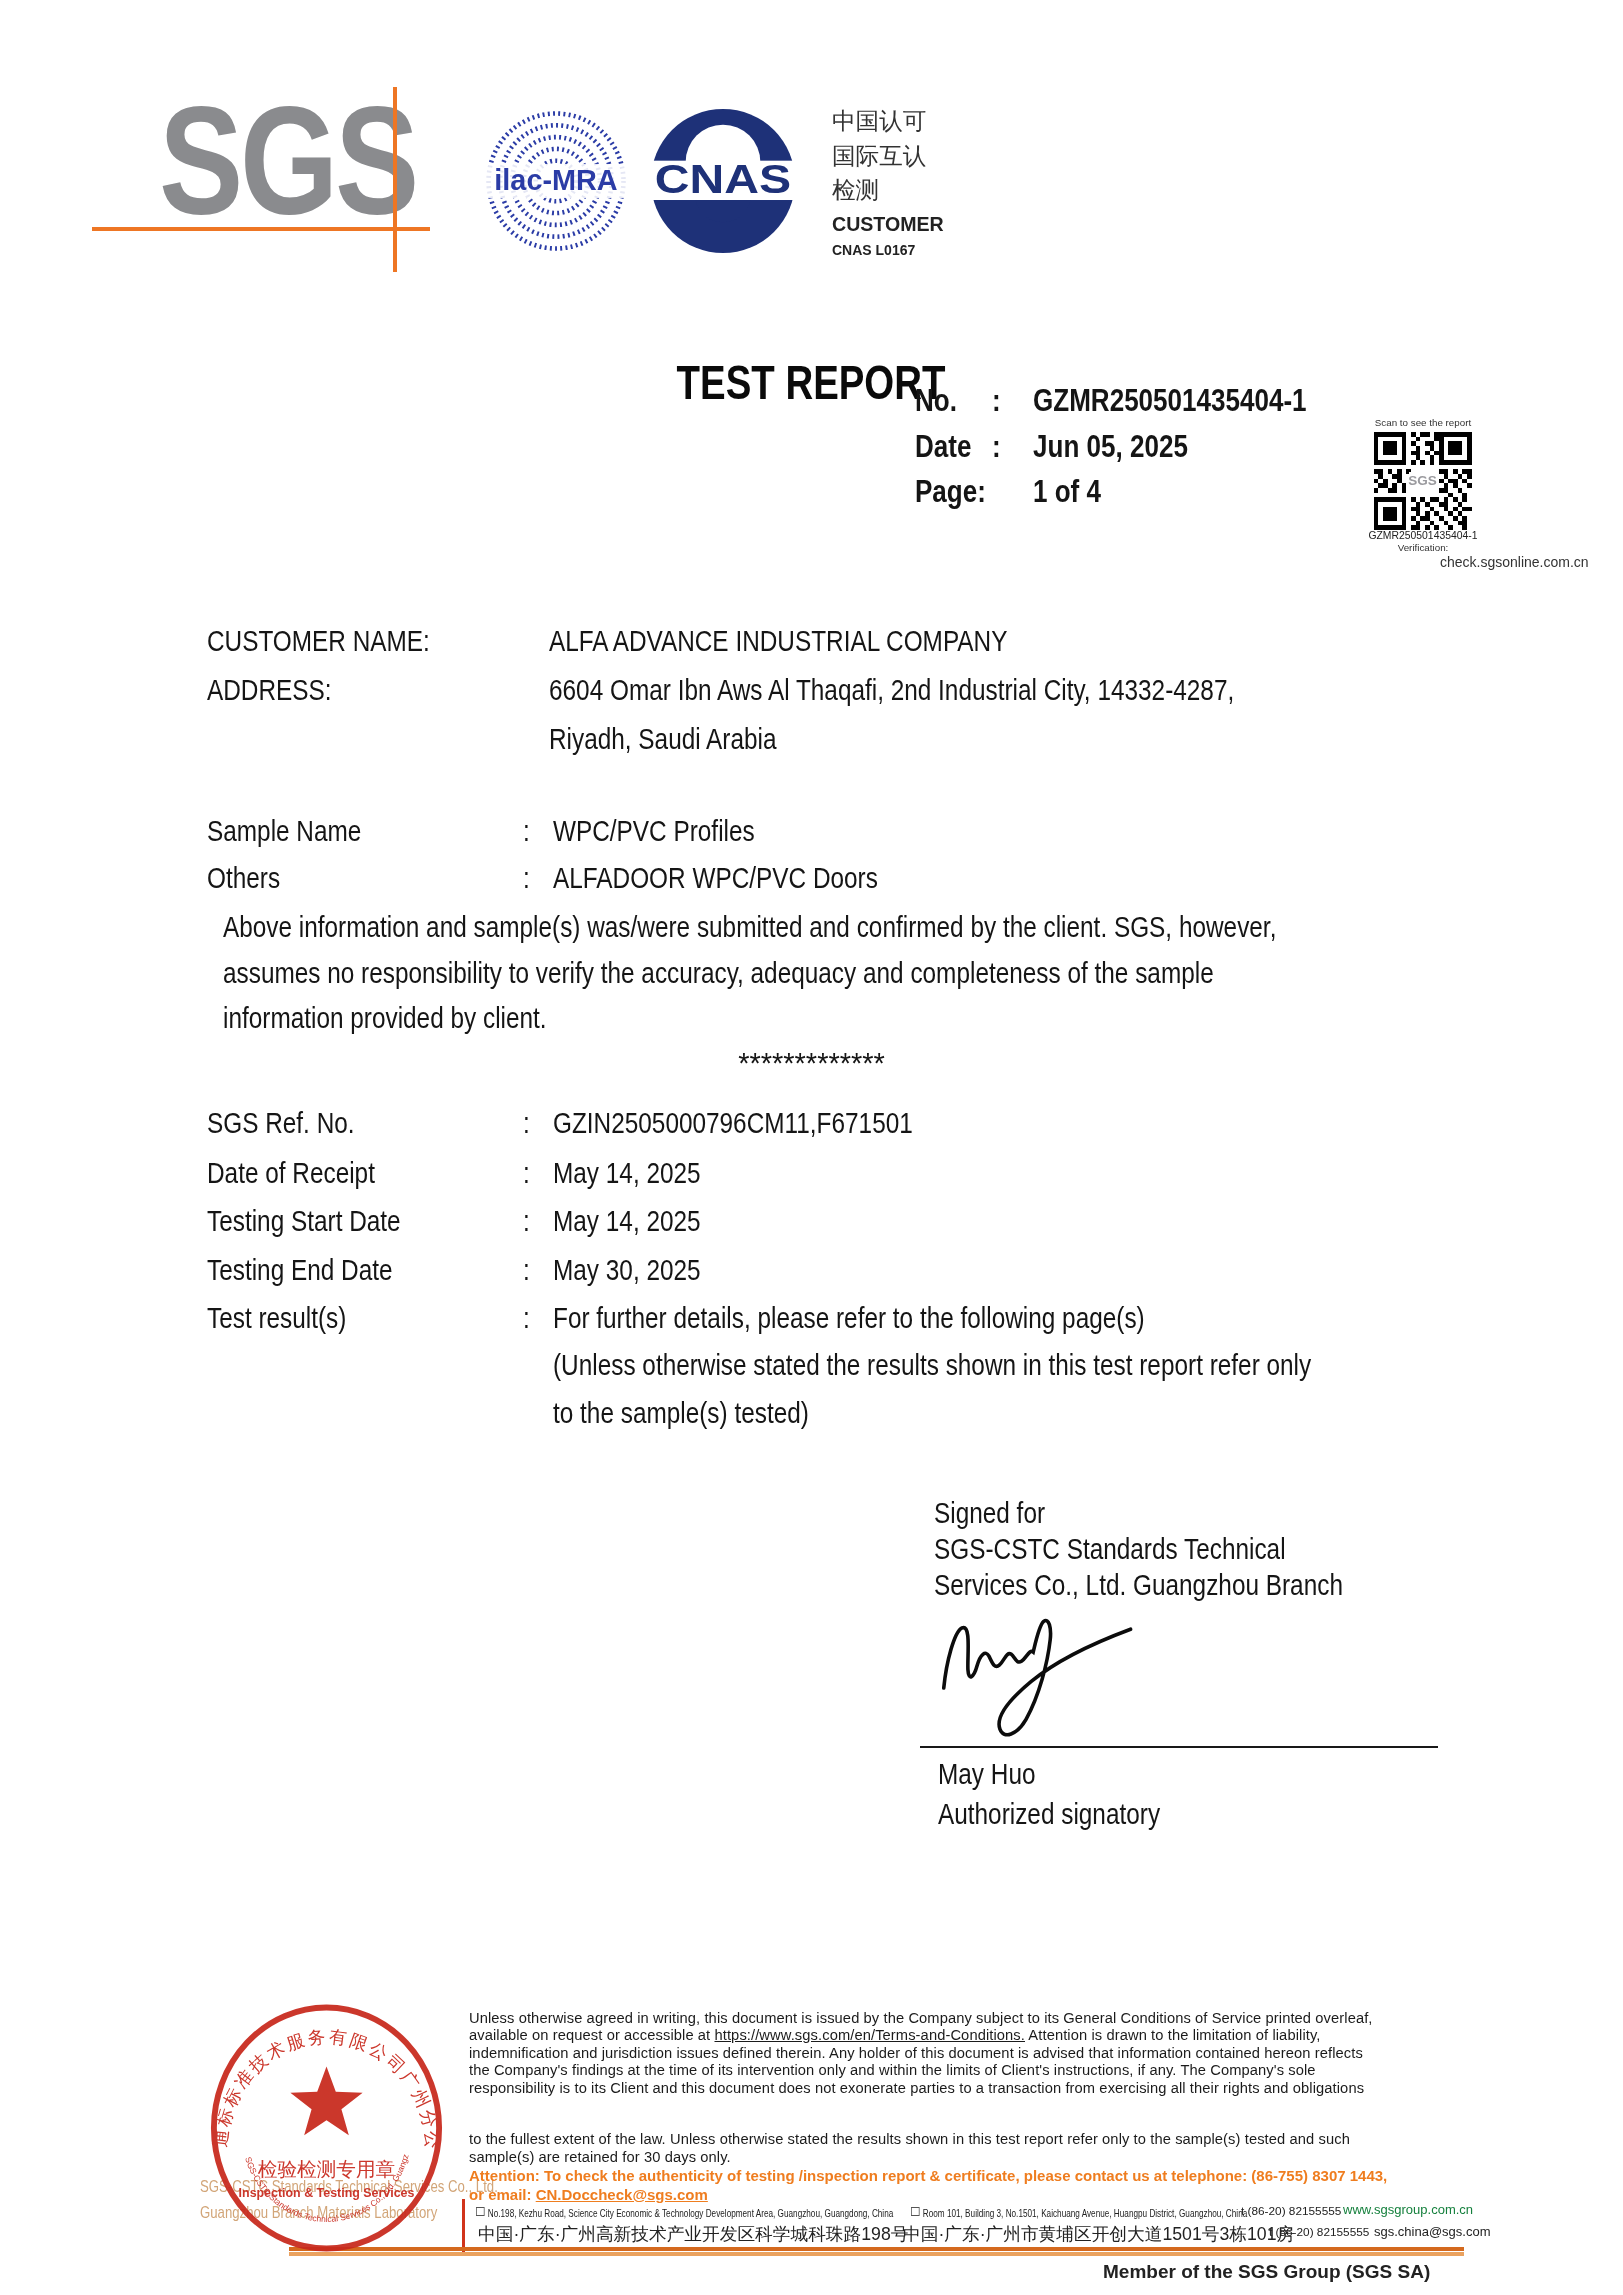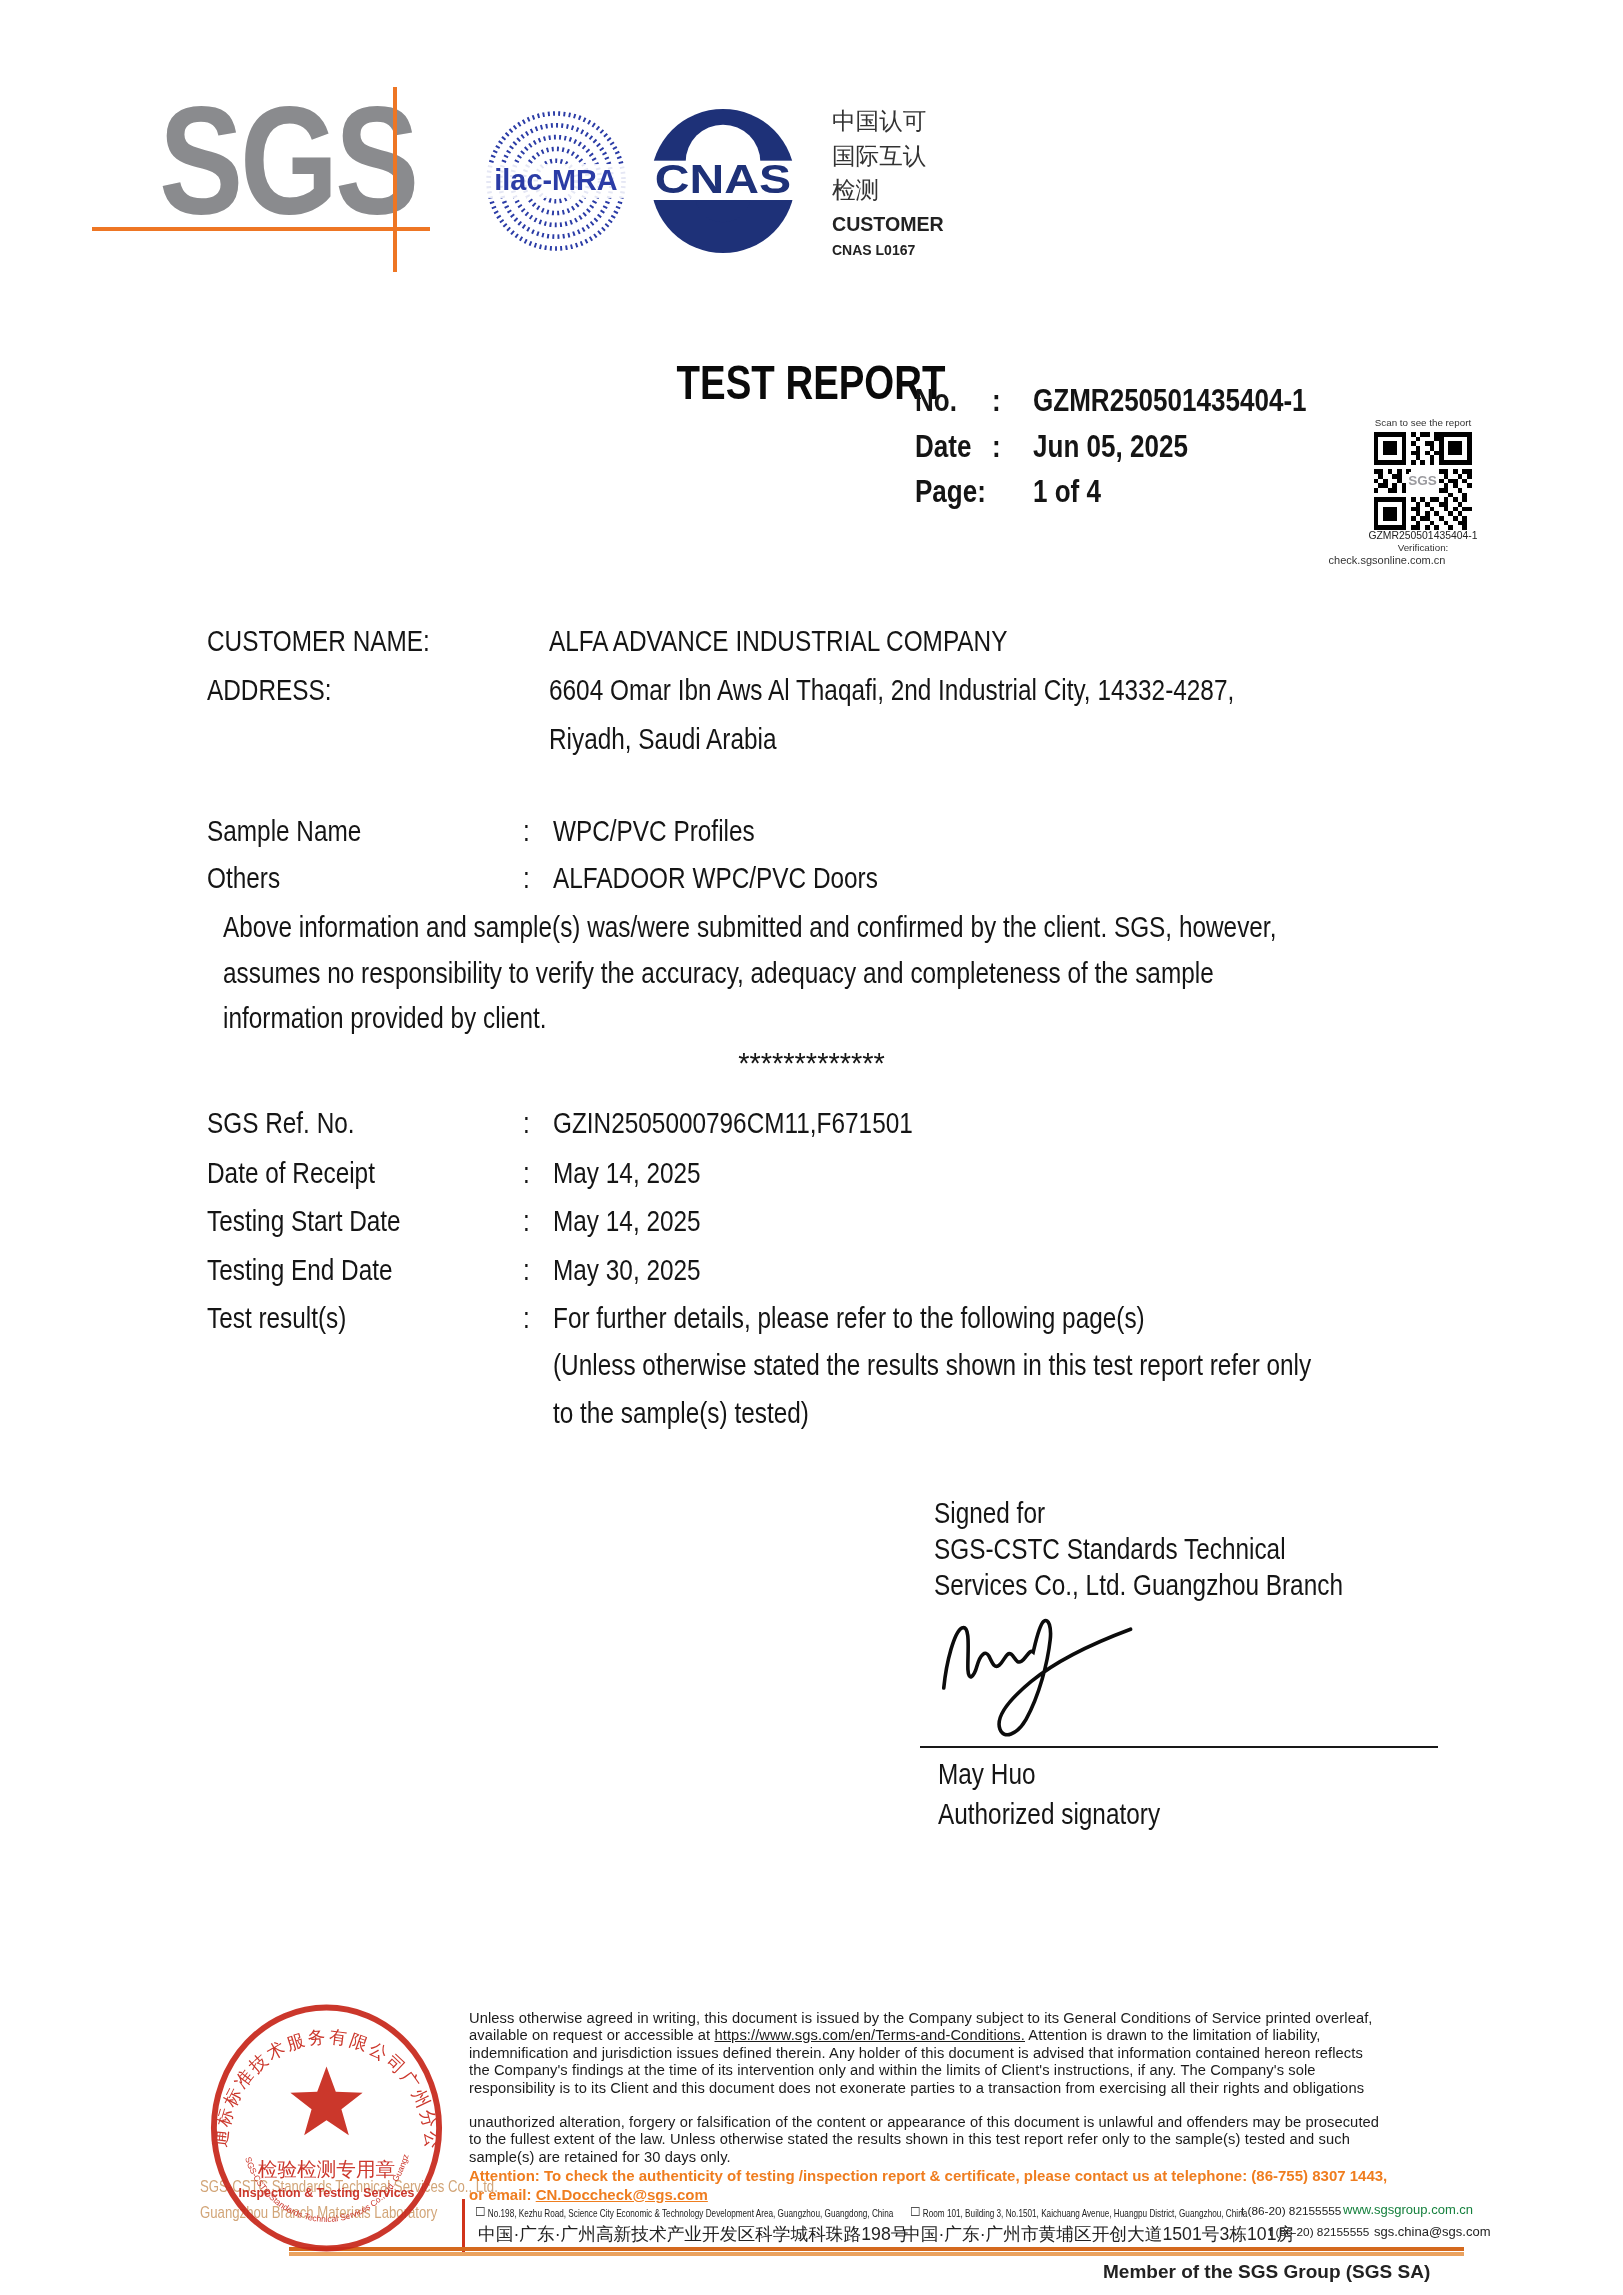--- a/index.html
+++ b/index.html
@@ -176,21 +176,21 @@
     </g>
     <rect x="7.6" y="8.6" width="5.8" height="3.8" fill="#ffffff"></rect>
     <text x="10.5" y="11.4" text-anchor="middle" font-size="2.9" font-weight="bold" fill="#9a9a9e">SGS</text>
   </svg>
   <div class="t ctr" style="left:1361px;top:529px;width:124px;font-size:11.8px;color:#222;">
     <span style="transform:scaleX(0.88);">GZMR250501435404-1</span>
   </div>
   <div class="t ctr" style="left:1364px;top:542px;width:118px;font-size:9.8px;color:#333;">
     <span>Verification:</span>
   </div>
-  <div class="t ctr" style="left:1328px;top:554px;width:118px;font-size:11px;color:#333;">
+  <div class="t ctr" style="left:1440px;top:554px;width:118px;font-size:14px;color:#333;">
     <span>check.sgsonline.com.cn</span>
   </div>
 
   <div class="t cx" style="left:207px;top:625px;font-size:29px;"><span>CUSTOMER NAME:</span></div>
   <div class="t cx" style="left:549px;top:625px;font-size:29px;"><span>ALFA ADVANCE INDUSTRIAL COMPANY</span></div>
   <div class="t cx" style="left:207px;top:674px;font-size:29px;"><span>ADDRESS:</span></div>
   <div class="t cx" style="left:549px;top:674px;font-size:29px;"><span>6604 Omar Ibn Aws Al Thaqafi, 2nd Industrial City, 14332-4287,</span></div>
   <div class="t cx" style="left:549px;top:723px;font-size:29px;"><span>Riyadh,  Saudi Arabia</span></div>
 
   <div class="t cx" style="left:207px;top:815px;font-size:29px;"><span>Sample Name</span></div>
@@ -251,21 +251,20 @@
   <div class="t cx" style="left:938px;top:1798px;font-size:29px;"><span>Authorized signatory</span></div>
 
   <div class="t cx tan" style="left:200px;top:2178px;font-size:15.7px;"><span>SGS-CSTC Standards Technical Services Co., Ltd.</span></div>
   <div class="t cx tan" style="left:200px;top:2204px;font-size:15.7px;"><span>Guangzhou Branch Materials Laboratory</span></div>
 
   <div class="t dis" style="top:2010px;"><span>Unless otherwise agreed in writing, this document is issued by the Company subject to its General Conditions of Service printed overleaf,</span></div>
   <div class="t dis" style="top:2027px;"><span>available on request or accessible at </span><span class="u">https://www.sgs.com/en/Terms-and-Conditions.</span><span> Attention is drawn to the limitation of liability,</span></div>
   <div class="t dis" style="top:2045px;"><span>indemnification and jurisdiction issues defined therein. Any holder of this document is advised that information contained hereon reflects</span></div>
   <div class="t dis" style="top:2062px;"><span>the Company's findings at the time of its intervention only and within the limits of Client's instructions, if any. The Company's sole</span></div>
   <div class="t dis" style="top:2080px;"><span>responsibility is to its Client and this document does not exonerate parties to a transaction from exercising all their rights and obligations</span></div>
-  <div class="t dis" style="top:2114px;"><span>unauthorized alteration, forgery or falsification of the content or appearance of this document is unlawful and offenders may be prosecuted</span></div>
   <div class="t dis" style="top:2131px;"><span>to the fullest extent of the law. Unless otherwise stated the results shown in this test report refer only to the sample(s) tested and such</span></div>
   <div class="t dis" style="top:2149px;"><span>sample(s) are retained for 30 days only.</span></div>
 
   <div class="t orange" style="left:469px;top:2167px;font-size:15px;"><span>Attention: To check the authenticity of testing /inspection report &amp; certificate, please contact us at telephone: (86-755) 8307 1443,</span></div>
   <div class="t orange" style="left:469px;top:2186px;font-size:15px;"><span>or email: </span><span class="u">CN.Doccheck@sgs.com</span></div>
 
   <div class="t addr" style="left:476px;top:2207px;">
     <span class="chk"></span><span>No.198, Kezhu Road, Science City Economic &amp; Technology Development Area, Guangzhou, Guangdong, China</span>
   </div>
   <div class="t addr" style="left:911px;top:2207px;">

